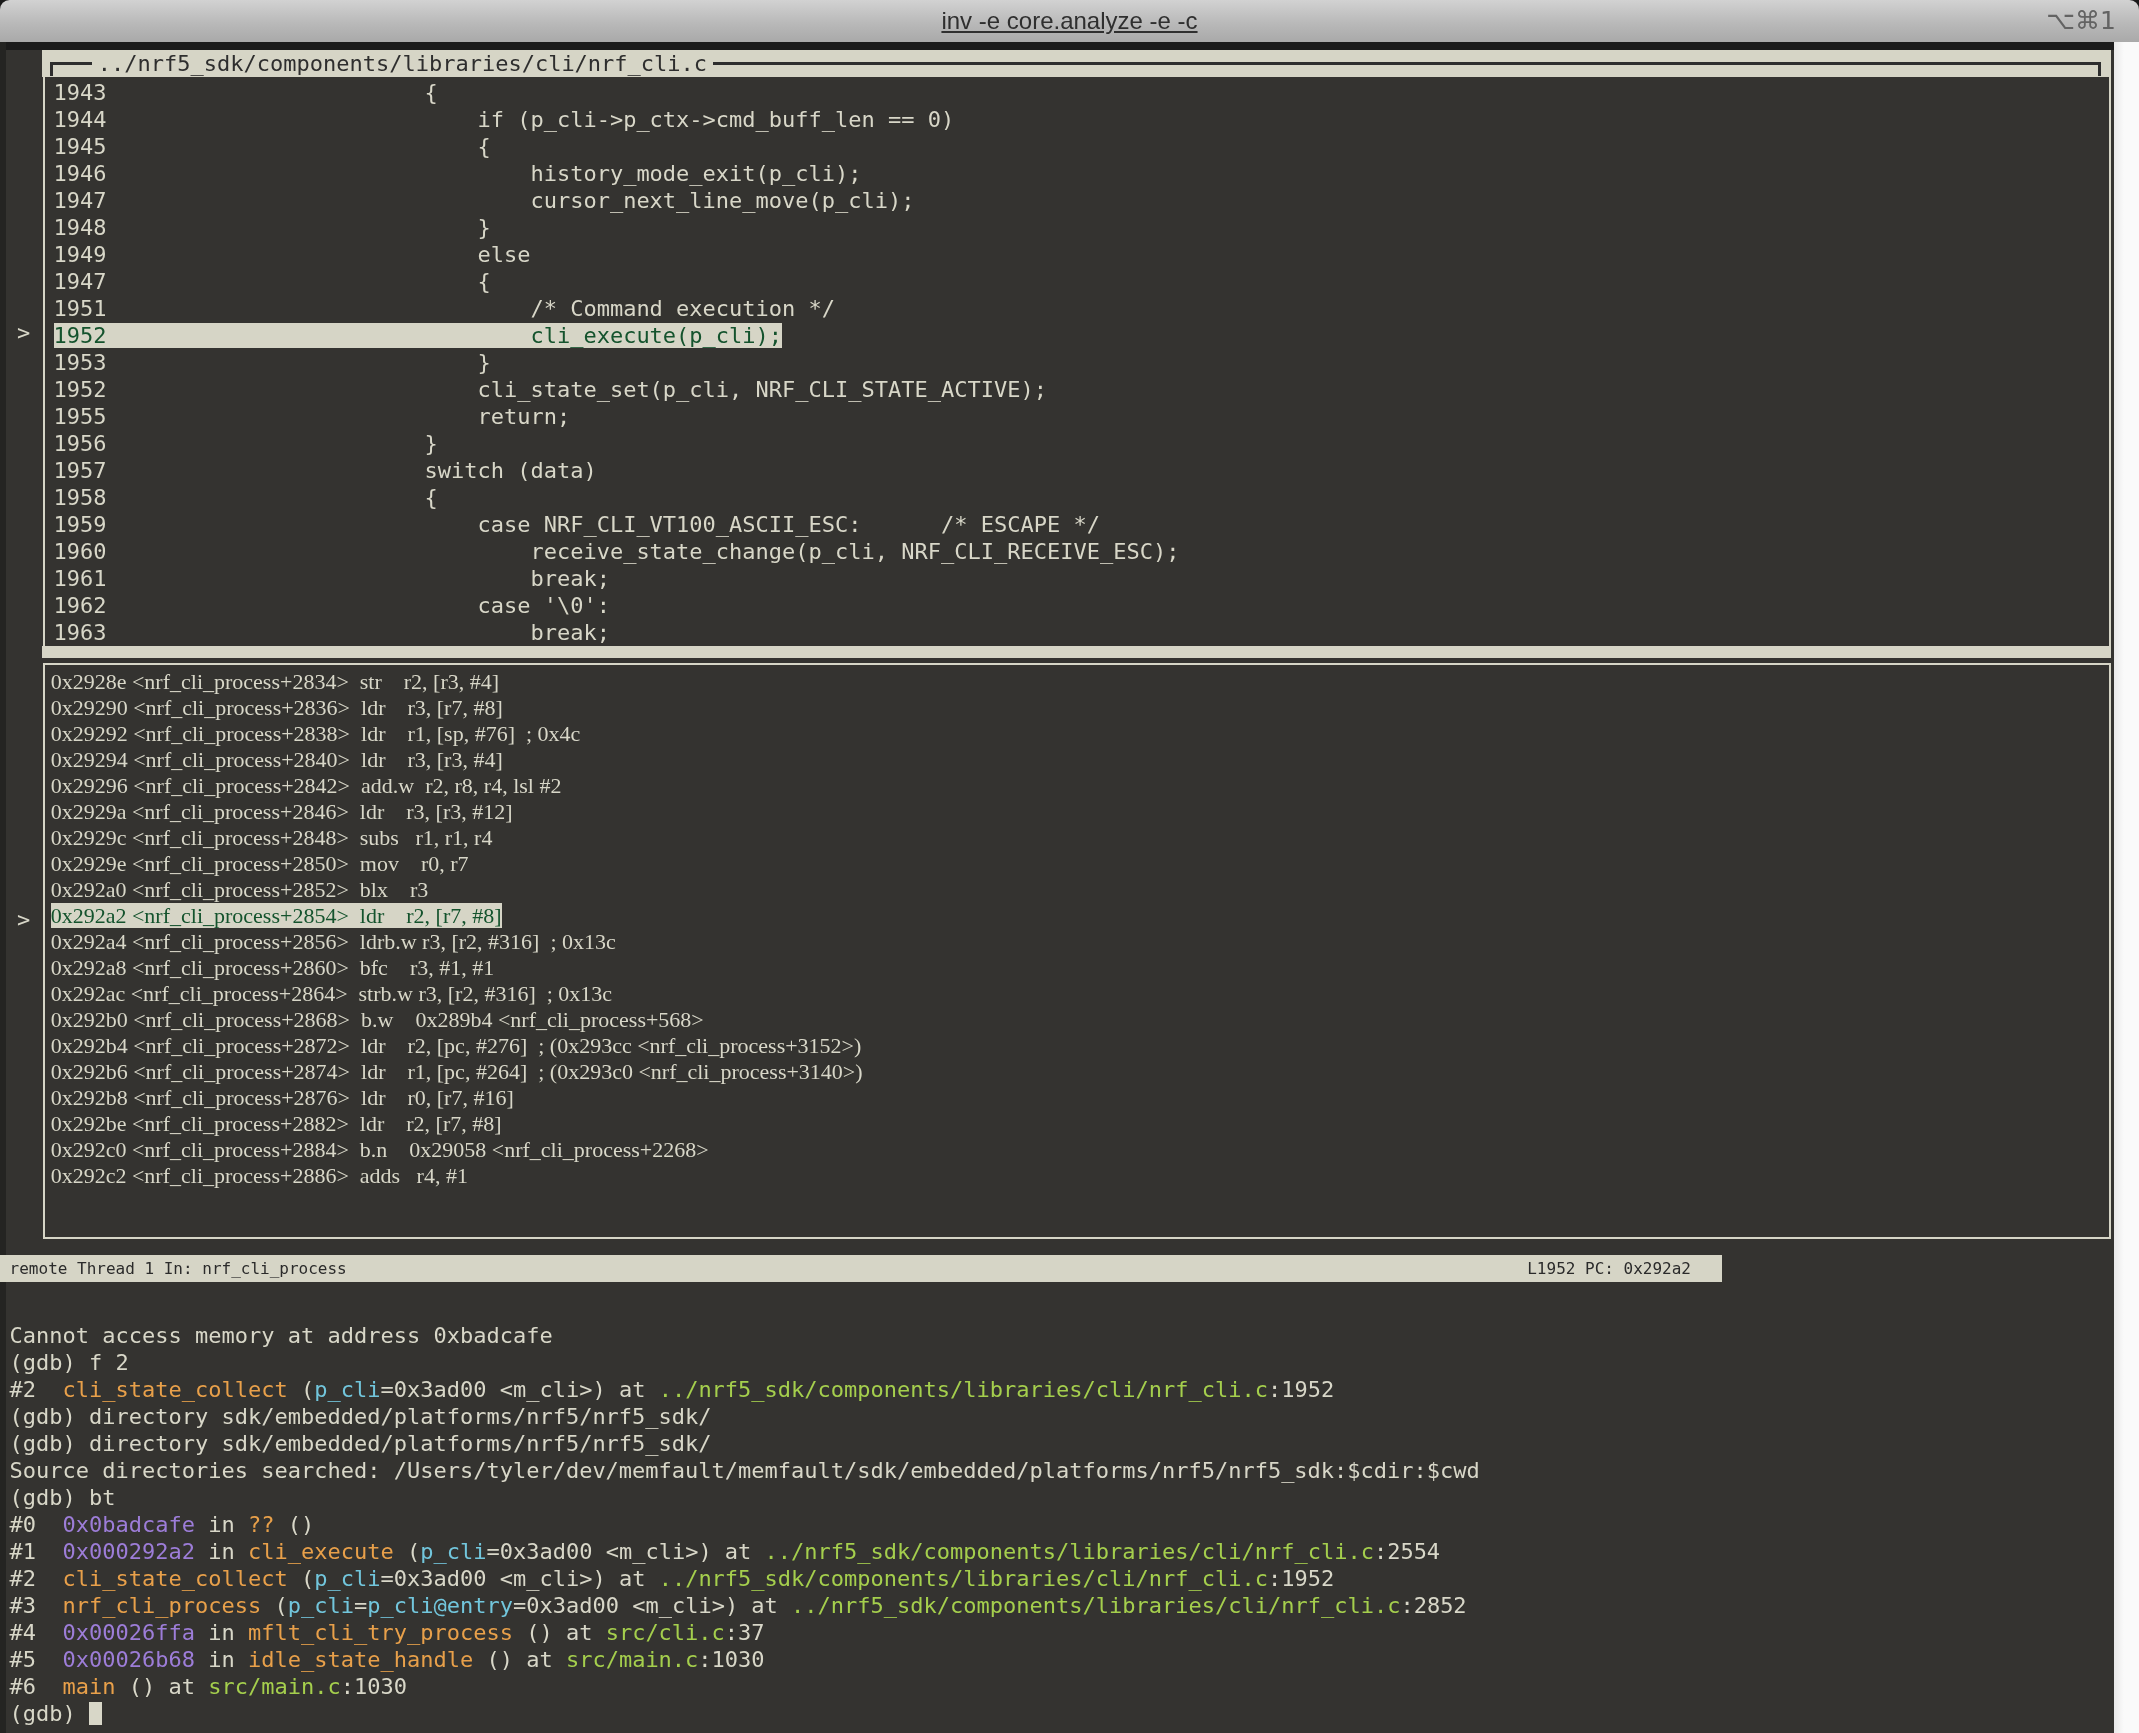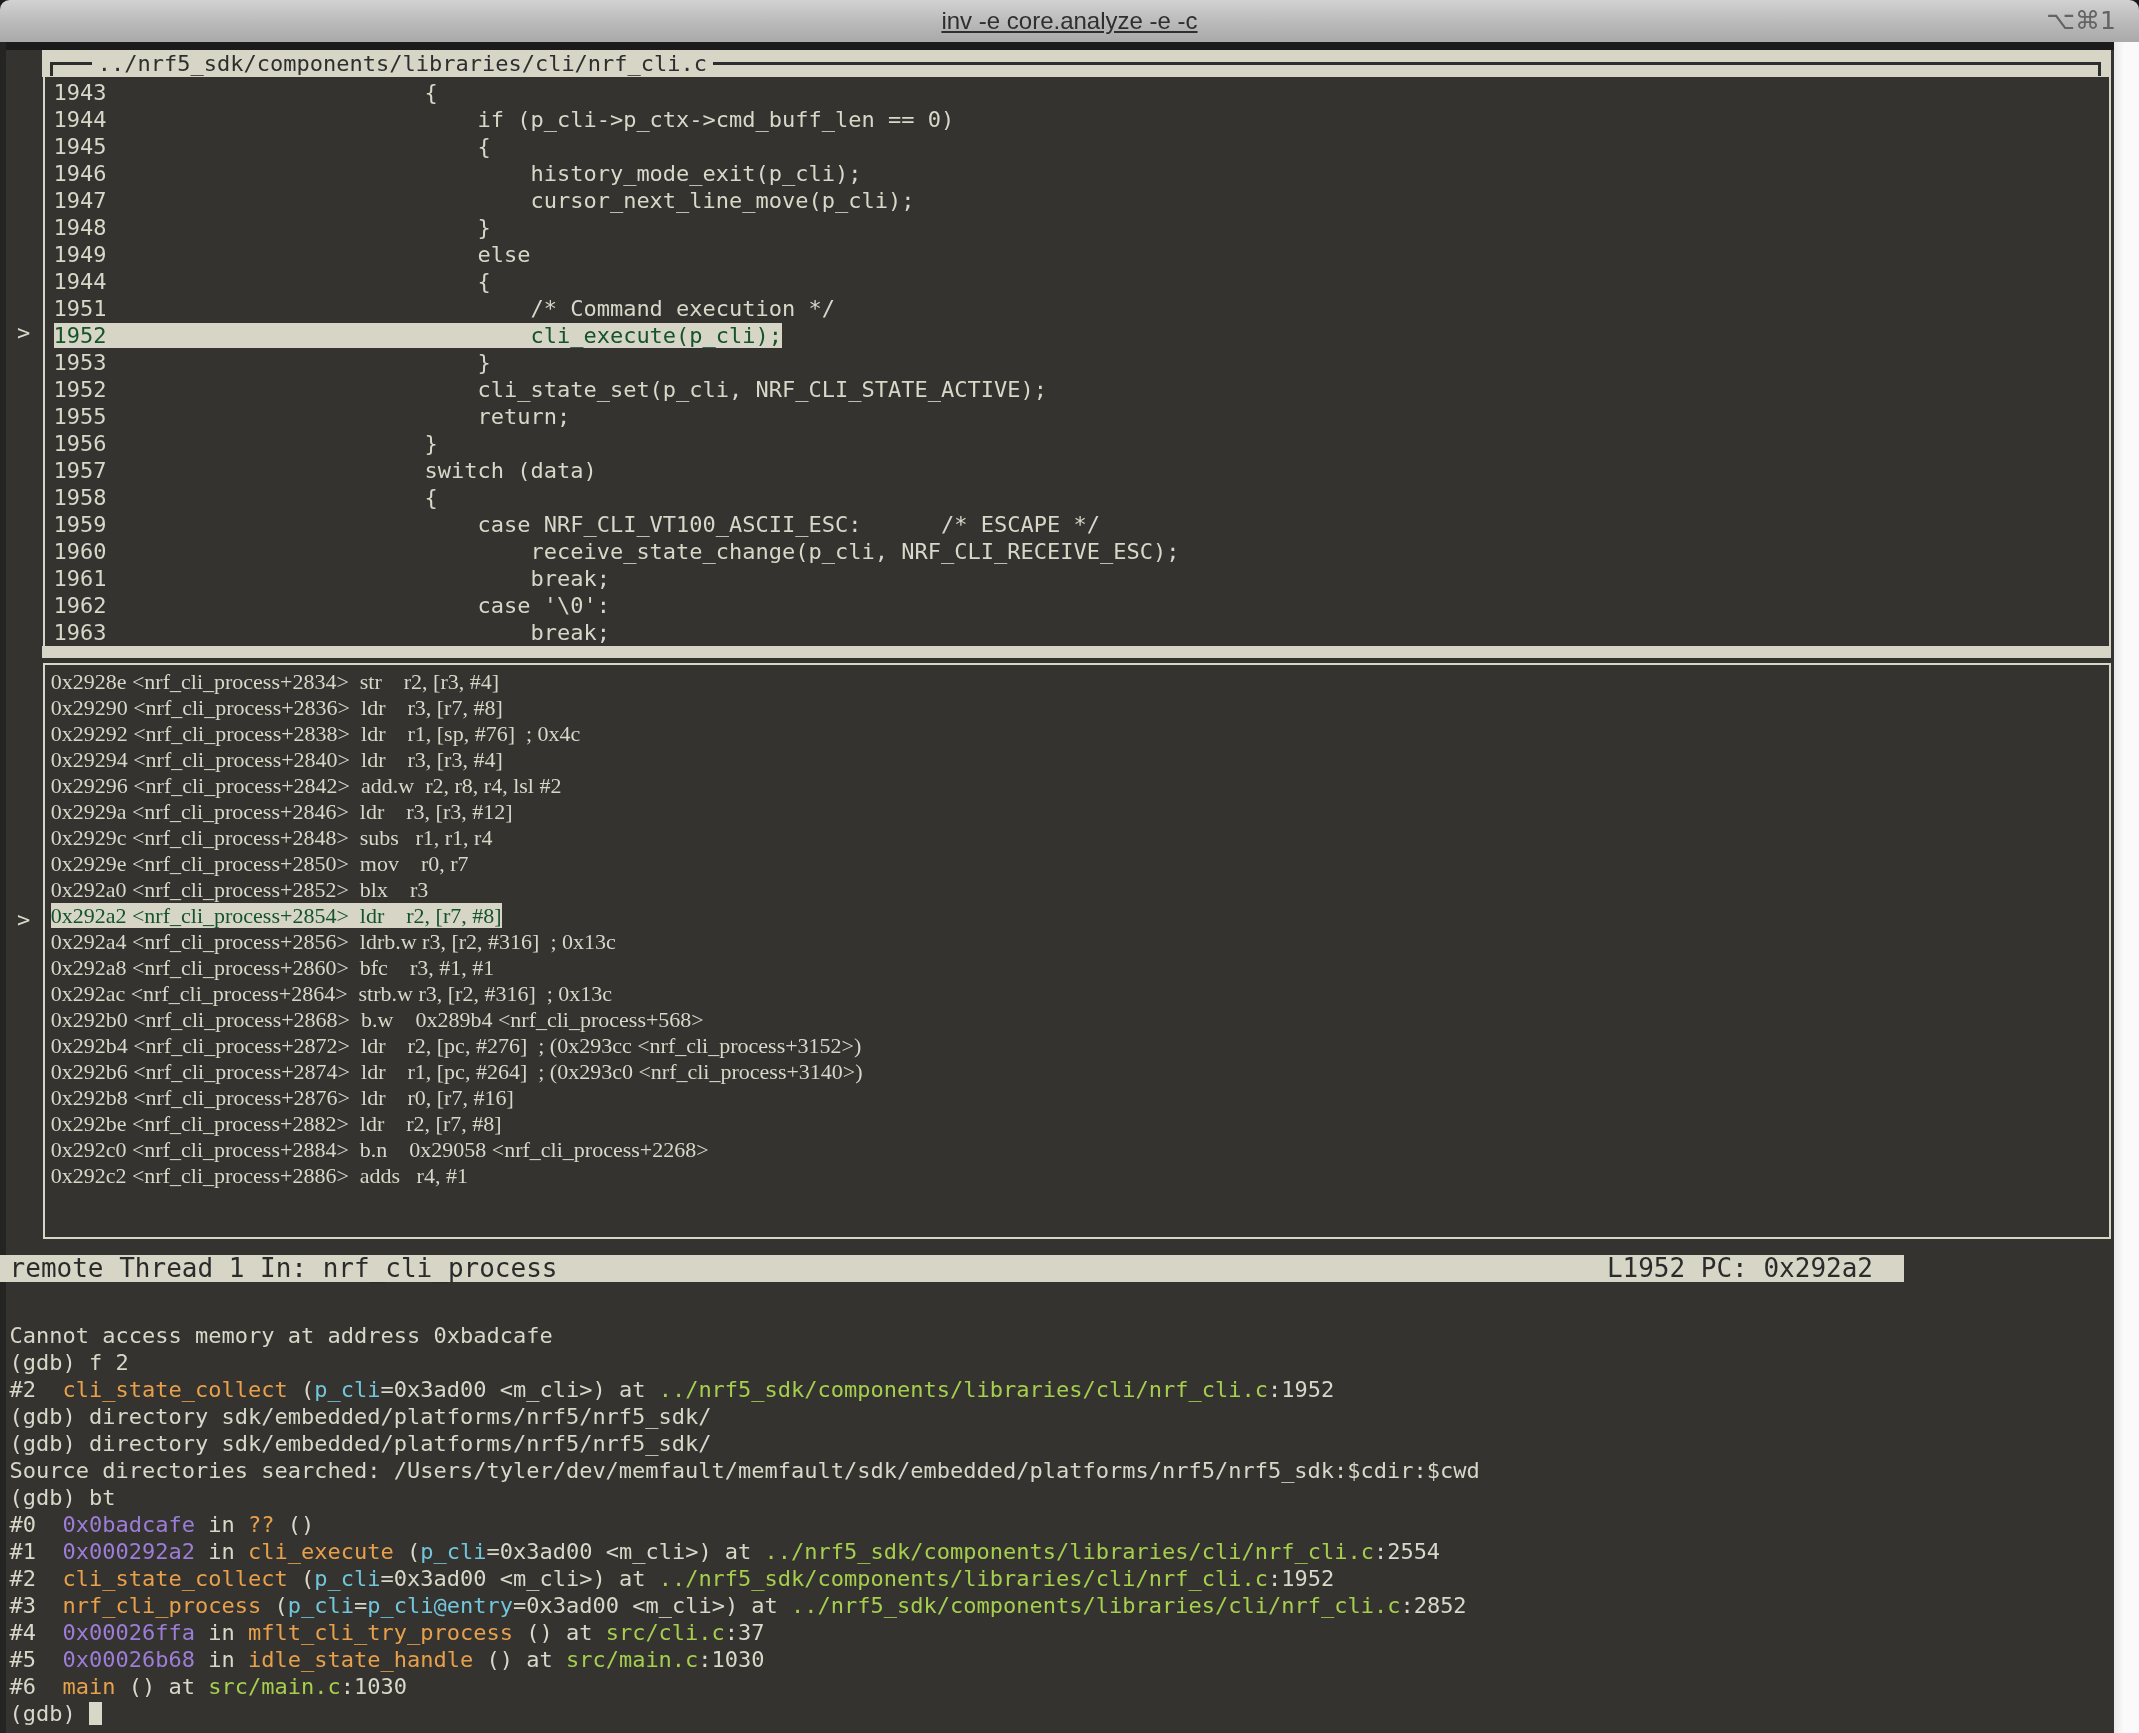--- a/index.html
+++ b/index.html
@@ -34,22 +34,22 @@
   .src-rows{position:absolute;left:8.6px;top:29px;right:5.7px;}
   .dis-box{position:absolute;left:43px;top:621px;width:2068px;height:576px;
     border:2.9px solid var(--bar);box-sizing:border-box;}
   .dis-rows{position:absolute;left:5.7px;top:3.8px;right:5.7px;font-family:Liberation Serif, serif;}
   .row{height:27px;line-height:27px;font-size:22px;color:var(--fg);white-space:pre;}
   .drow{height:26px;line-height:26px;font-size:22px;color:var(--fg);white-space:pre;}
   .hl{background:var(--bar);color:#14532d;}
   .marker{position:absolute;font-size:22px;color:var(--fg);width:23px;height:27px;
     line-height:27px;white-space:pre;}
   
-  .status-bar{position:absolute;left:0;top:1213px;width:1904px;height:27px;
-    background:var(--bar);color:#2b2b2b;font-size:26px;line-height:27px;}
+  .status-bar{position:absolute;left:0;top:1213px;width:1722px;height:27px;
+    background:var(--bar);color:#2b2b2b;font-size:16px;line-height:27px;}
   .status-left{position:absolute;left:9.6px;white-space:pre;}
   .status-right{position:absolute;right:31px;white-space:pre;}
   
   .console{position:absolute;left:9.6px;top:1280px;right:26px;}
   .console .row{height:27px;}
   .c-p{color:var(--fg);} .c-fn{color:var(--fn);} .c-addr{color:var(--addr);}
   .c-var{color:var(--var);} .c-path{color:var(--path);}
   .cursor{display:inline-block;width:13.4px;height:23px;background:var(--fg);
     vertical-align:-3.8px;}
 </style>
@@ -73,21 +73,21 @@
       <div class="src-title">../nrf5_sdk/components/libraries/cli/nrf_cli.c</div>
     </div>
     <div class="src-rows" id="src-rows">
         <div class="row"><span>1943                        {</span></div>
         <div class="row"><span>1944                            if (p_cli-&gt;p_ctx-&gt;cmd_buff_len == 0)</span></div>
         <div class="row"><span>1945                            {</span></div>
         <div class="row"><span>1946                                history_mode_exit(p_cli);</span></div>
         <div class="row"><span>1947                                cursor_next_line_move(p_cli);</span></div>
         <div class="row"><span>1948                            }</span></div>
         <div class="row"><span>1949                            else</span></div>
-        <div class="row"><span>1944                            {</span></div>
+        <div class="row"><span>1947                            {</span></div>
         <div class="row"><span>1951                                /* Command execution */</span></div>
         <div class="row"><span class="hl">1952                                cli_execute(p_cli);</span></div>
         <div class="row"><span>1953                            }</span></div>
         <div class="row"><span>1952                            cli_state_set(p_cli, NRF_CLI_STATE_ACTIVE);</span></div>
         <div class="row"><span>1955                            return;</span></div>
         <div class="row"><span>1956                        }</span></div>
         <div class="row"><span>1957                        switch (data)</span></div>
         <div class="row"><span>1958                        {</span></div>
         <div class="row"><span>1959                            case NRF_CLI_VT100_ASCII_ESC:      /* ESCAPE */</span></div>
         <div class="row"><span>1960                                receive_state_change(p_cli, NRF_CLI_RECEIVE_ESC);</span></div>

